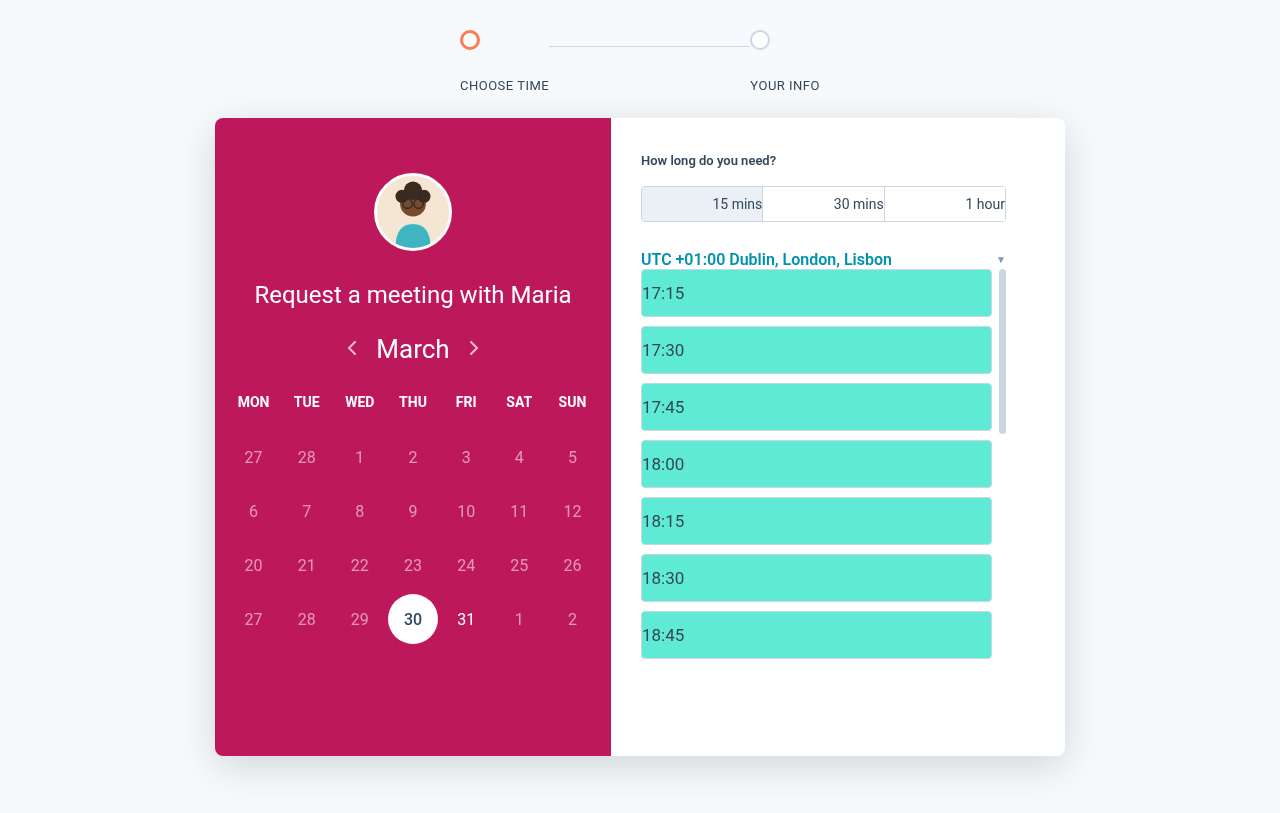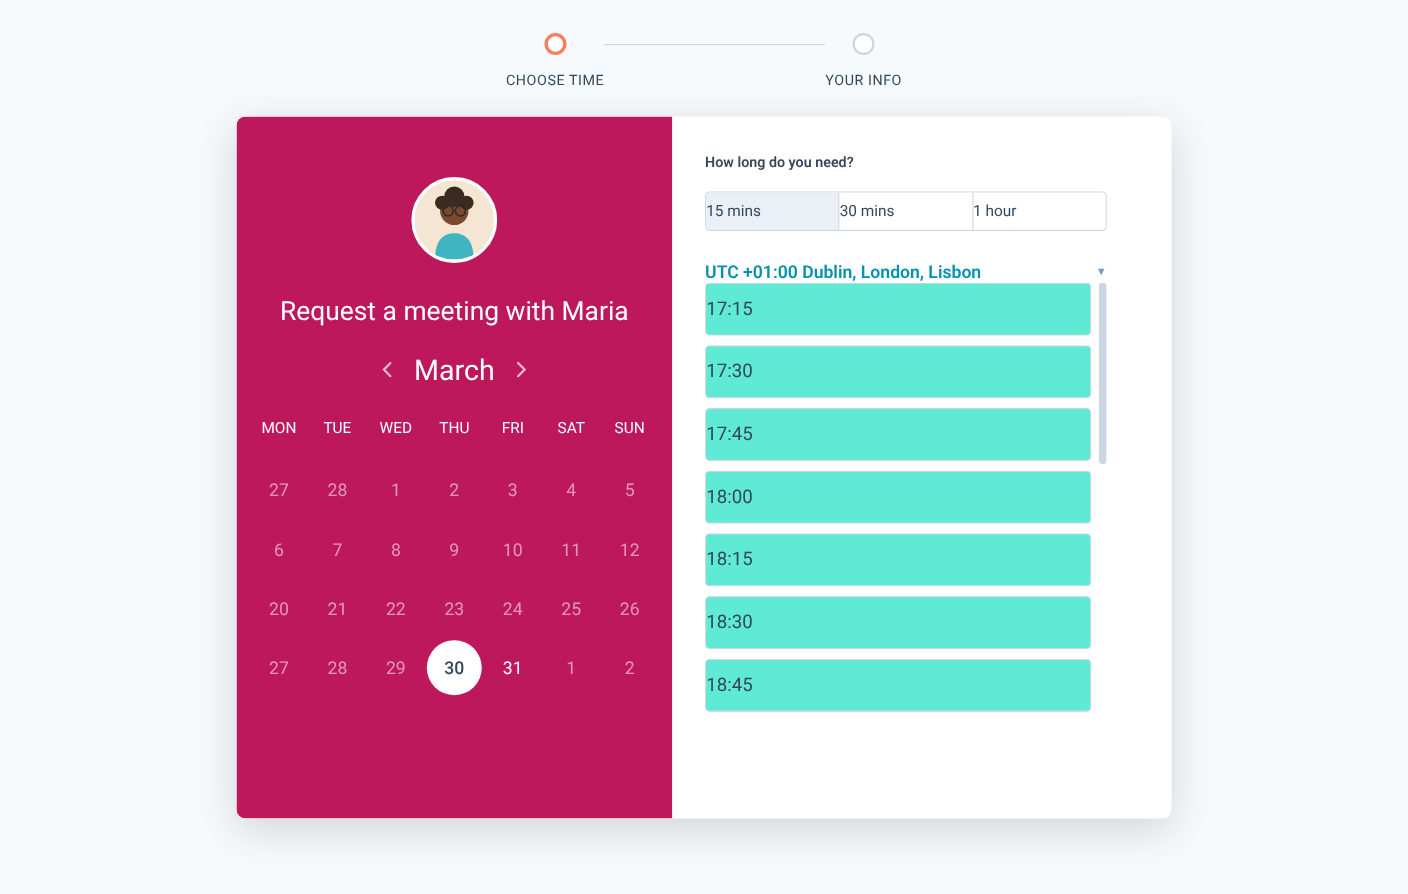--- a/index.html
+++ b/index.html
@@ -21,22 +21,21 @@
     display: flex;
     align-items: center;
     gap: 0;
     margin-bottom: 25px;
     width: 360px;
     position: relative;
   }
   .step {
     display: flex;
     flex-direction: column;
-    align-items: center;
-    gap: 16px;
+    gap: 28px;
     z-index: 2;
   }
   .step-circle {
     width: 20px;
     height: 20px;
     border-radius: 50%;
     background: #fff;
     border: 2px solid #cbd6e2;
   }
   .step-circle.active {
@@ -110,21 +109,21 @@
   .calendar {
     width: 100%;
   }
   .cal-row {
     display: grid;
     grid-template-columns: repeat(7, 1fr);
     text-align: center;
   }
   .cal-head {
     font-size: 14px;
-    font-weight: 400;
+    font-weight: 700;
     padding-bottom: 20px;
     color: #fff;
   }
   .cal-cell {
     height: 54px;
     display: flex;
     align-items: center;
     justify-content: center;
     font-size: 16px;
     color: rgba(255,255,255,0.55);
@@ -160,21 +159,21 @@
   .duration-group {
     display: flex;
     border: 1px solid #cbd6e2;
     border-radius: 4px;
     overflow: hidden;
     margin-bottom: 28px;
   }
   .dur-btn {
     flex: 1;
     padding: 9px 0;
-    text-align: left;
+    text-align: right;
     font-size: 14px;
     color: #33475b;
     background: #fff;
     border-left: 1px solid #cbd6e2;
     cursor: pointer;
   }
   .dur-btn:first-child { border-left: none; }
   .dur-btn.active { background: #eaf0f6; }
   .tz-row {
     display: flex;

